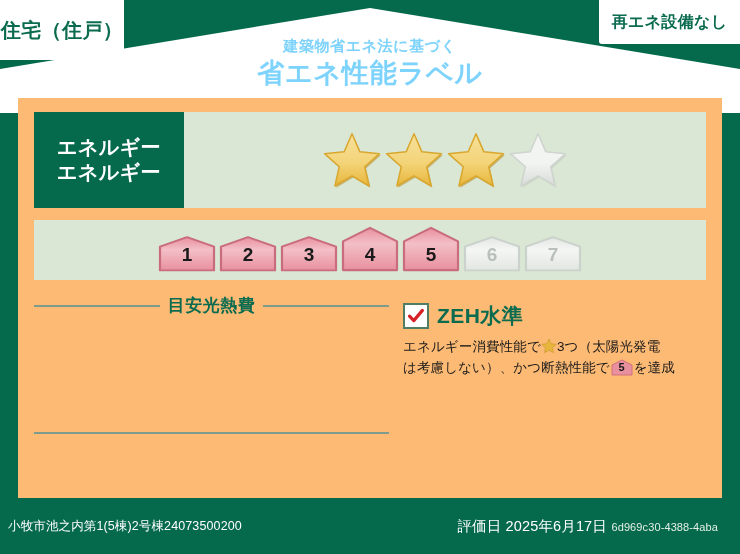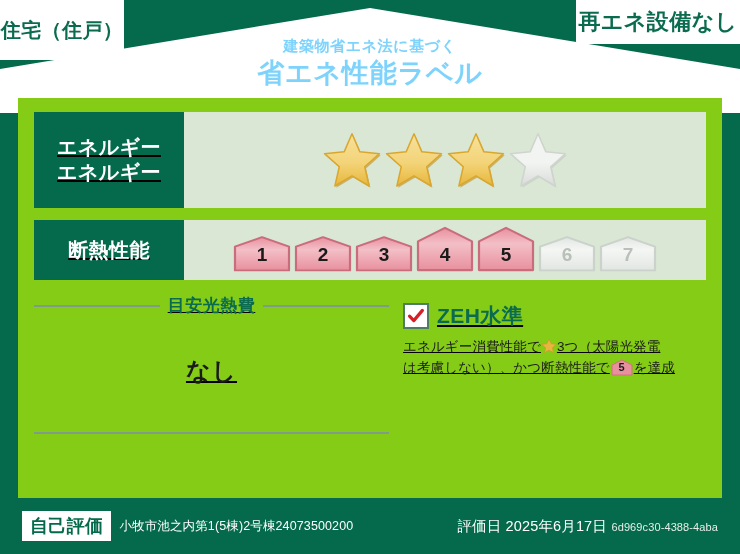--- a/index.html
+++ b/index.html
@@ -12,37 +12,37 @@
   .label-root{position:relative;width:740px;height:554px;background:#046A4B;}
 
   
   .corner-tag{
     position:absolute;top:0;background:#fff;color:#0B6B4F;
     font-weight:bold;letter-spacing:.02em;
     display:flex;align-items:center;justify-content:center;
     font-size:20px;z-index:6;
   }
   .tag-left{left:0;width:124px;height:60px;border-bottom-right-radius:3px;}
-  .tag-right{right:0;width:164px;height:44px;border-bottom-left-radius:3px;font-size:22px;}
+  .tag-right{right:0;width:141px;height:44px;border-bottom-left-radius:3px;font-size:16px;}
 
   
   .roof{
     position:absolute;left:0;right:0;top:8px;height:105px;background:#fff;z-index:2;
     clip-path:polygon(0% 100%, 0% 58%, 50% 0%, 100% 58%, 100% 100%);
   }
   .title-wrap{
     position:absolute;left:0;right:0;top:38px;text-align:center;z-index:5;
     color:#7dd3fc;pointer-events:none;
   }
   .title-sub{font-size:15px;font-weight:bold;letter-spacing:.04em;line-height:1.1;}
   .title-main{font-size:27px;font-weight:bold;letter-spacing:.03em;margin-top:4px;line-height:1.1;}
 
   
   .card{
-    position:absolute;left:18px;right:18px;top:98px;bottom:56px;background:#84cc16;z-index:3;text-decoration:underline;
+    position:absolute;left:18px;right:18px;top:98px;bottom:56px;background:#fdba74;z-index:3;
   }
 
   
   .perf-row{display:flex;align-items:stretch;margin:0 16px;}
   .row-energy{height:96px;margin-top:14px;}
   .row-insul{height:60px;margin-top:12px;}
   .row-key{
     width:150px;background:#046A4B;color:#fff;font-weight:bold;
     display:flex;flex-direction:column;align-items:center;justify-content:center;
     font-size:20px;line-height:1.25;letter-spacing:.02em;text-align:center;
@@ -193,23 +193,20 @@
                 </linearGradient>
               </defs>
               <polygon points="32,3 40.4,22.3 61.4,24.2 45.6,38.2 50.3,58.8 32,47.9 13.7,58.8 18.4,38.2 2.6,24.2 23.6,22.3" transform="translate(1.4,1.8)" fill="#BFC5BF" opacity=".55"></polygon>
               <polygon points="32,3 40.4,22.3 61.4,24.2 45.6,38.2 50.3,58.8 32,47.9 13.7,58.8 18.4,38.2 2.6,24.2 23.6,22.3" fill="url(#sg3)" stroke="#CFD4CF" stroke-width="1.6" stroke-linejoin="round"></polygon>
             </svg>
           </div>
       </div>
     </div>
 
     <div class="perf-row row-insul">
-      <div class="row-key">
-        <span>断熱性能</span>
-      </div>
       <div class="row-val">
         <div class="badges" id="badges">
             <div class="badge b-sm">
               <svg viewBox="0 0 58 48" preserveAspectRatio="none">
                 <defs>
                   <linearGradient id="bg0" x1="0" y1="0" x2="0" y2="1">
                     <stop offset="0%" stop-color="#E8909E"></stop>
                     <stop offset="38%" stop-color="#F3BFC7"></stop>
                     <stop offset="100%" stop-color="#E8909E"></stop>
                   </linearGradient>
@@ -301,21 +298,20 @@
     </div>
 
     <div class="lower">
 
       <div class="lower-left">
         <div class="cost-head">
           <span class="ln"></span>
           <span class="cost-title">目安光熱費</span>
           <span class="ln-r"></span>
         </div>
-        <div class="cost-value">なし</div>
         <div class="cost-rule"></div>
       </div>
 
       <div class="lower-right">
         <div class="zeh-head">
           <span class="check-box">
             <svg viewBox="0 0 18 18">
               <path d="M2.5 9.2 L6.8 13.6 L15.4 3.4" fill="none" stroke="#D62027" stroke-width="3.2" stroke-linecap="round" stroke-linejoin="round"></path>
             </svg>
           </span>
@@ -327,21 +323,20 @@
             </svg><span>3つ（太陽光発電</span><br><span>は考慮しない）、かつ断熱性能で</span><span class="mini-badge"><svg viewBox="0 0 22 17">
                 <polygon points="1,16 1,6 11,1 21,6 21,16" fill="#E8909E" stroke="#D2707F" stroke-width="1"></polygon>
               </svg><span class="mn">5</span></span><span>を達成</span>
         </div>
       </div>
 
     </div>
   </div>
 
   <div class="footer">
-    <span class="self-badge">自己評価</span>
     <span class="addr">小牧市池之内第1(5棟)2号棟24073500200</span>
     <span class="foot-right">
       <span class="foot-date">評価日 2025年6月17日</span>
       <span class="foot-id">6d969c30-4388-4aba</span>
     </span>
   </div>
 
 </div>
 
 </body></html>

